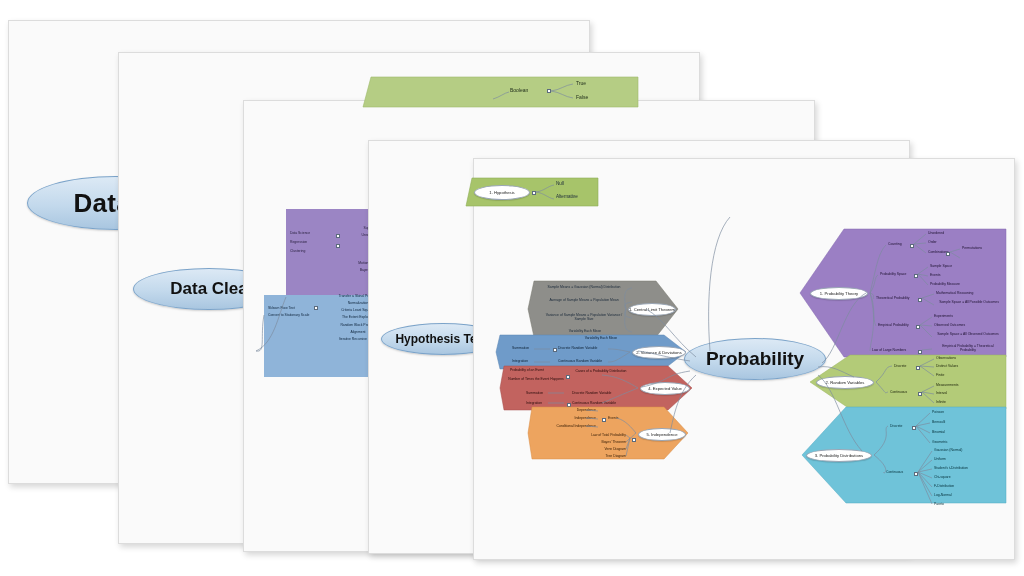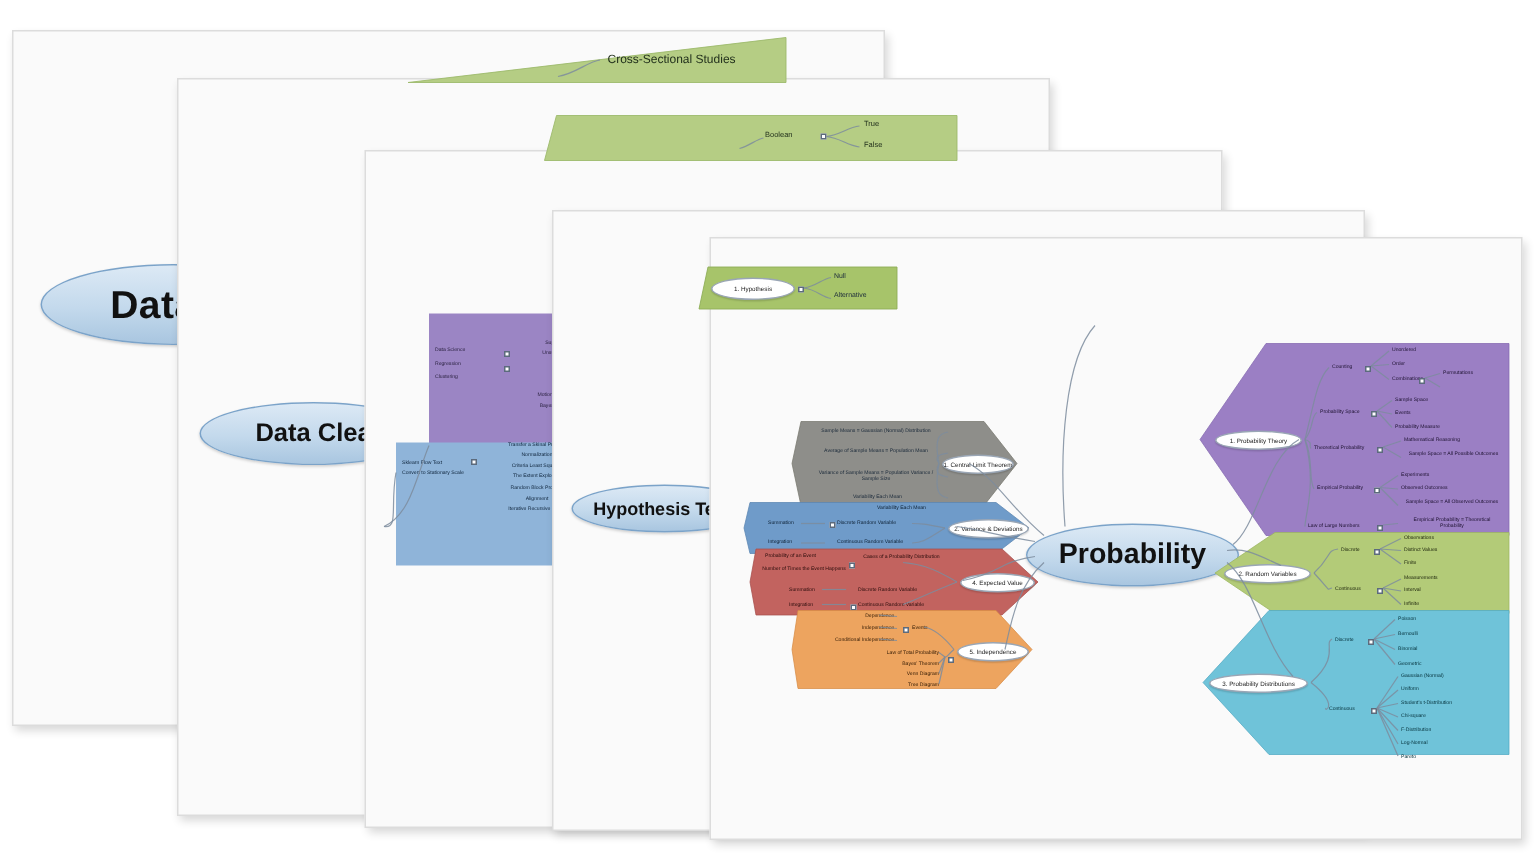--- a/index.html
+++ b/index.html
@@ -49,29 +49,20 @@
       <div class="root-ellipse title-big" style="left:18px;top:155px;width:175px;height:52px;">Data C</div>
     </div>
   </div>
 
   <div class="card" style="left:118px;top:52px;width:580px;height:490px;z-index:2;">
     <div class="inner">
       <div class="root-ellipse title-mid" style="left:14px;top:215px;width:150px;height:40px;">Data Clea</div>
     </div>
   </div>
 
-  <div class="wedge" style="left:272px;top:25px;width:252px;height:30px;z-index:3;">
-    <svg class="curves" viewBox="0 0 252 30" preserveAspectRatio="none">
-      <polygon points="0,30 252,0 252,30" fill="#b5cd84" stroke="#9dba6c" stroke-width=".6"></polygon>
-    </svg>
-    <div class="leaf" style="left:133px;top:11px;font-size:8px;color:#1f2d1a;">Cross-Sectional Studies</div>
-    <svg class="curves" viewBox="0 0 252 30">
-      <path d="M100,26 C112,24 120,16 128,15" stroke="#56637a" stroke-width="1"></path>
-    </svg>
-  </div>
 
   <div class="card" style="left:243px;top:100px;width:570px;height:450px;z-index:4;">
     <div class="inner">
 
       <div style="position:absolute;left:42px;top:108px;width:135px;height:98px;background:#9b85c4;"></div>
       <div style="position:absolute;left:46px;top:128px;width:44px;font-size:3.4px;color:#2b2240;line-height:2.6;text-align:left;">
         <div>Data Science</div>
         <div>Regression</div>
         <div>Clustering</div>
       </div>
@@ -151,21 +142,21 @@
     <div class="leaf" style="left:90px;top:17px;font-size:4.6px;">Alternative</div>
     <svg class="curves" viewBox="0 0 132 28">
       <path d="M70,14 C78,13 82,8 88,7"></path>
       <path d="M70,14 C78,15 82,20 88,21"></path>
     </svg>
   </div>
 
   <div class="card" style="left:473px;top:158px;width:540px;height:400px;z-index:7;">
     <div class="inner">
 
-      <div class="root-ellipse" style="left:210px;top:190px;width:140px;height:40px;font-size:19px;">Probability</div>
+      <div class="root-ellipse" style="left:210px;top:179px;width:140px;height:40px;font-size:19px;">Probability</div>
 
       <div class="wedge" style="left:54px;top:122px;width:150px;height:56px;">
         <svg class="curves" viewBox="0 0 150 56" preserveAspectRatio="none">
           <polygon points="6,0 128,0 150,28 128,56 6,56 0,28" fill="#8e8e8a" stroke="#78786f" stroke-width=".5"></polygon>
         </svg>
         <div class="leaf c" style="left:14px;top:5px;width:84px;font-size:3.4px;white-space:normal;">Sample Means = Gaussian (Normal) Distribution</div>
         <div class="leaf c" style="left:14px;top:18px;width:84px;font-size:3.4px;white-space:normal;">Average of Sample Means = Population Mean</div>
         <div class="leaf c" style="left:12px;top:33px;width:88px;font-size:3.4px;white-space:normal;">Variance of Sample Means = Population Variance / Sample Size</div>
         <div class="leaf c" style="left:20px;top:49px;width:74px;font-size:3.4px;">Variability Each Mean</div>
         <div class="pill" style="left:100px;top:22px;width:46px;height:11px;">

